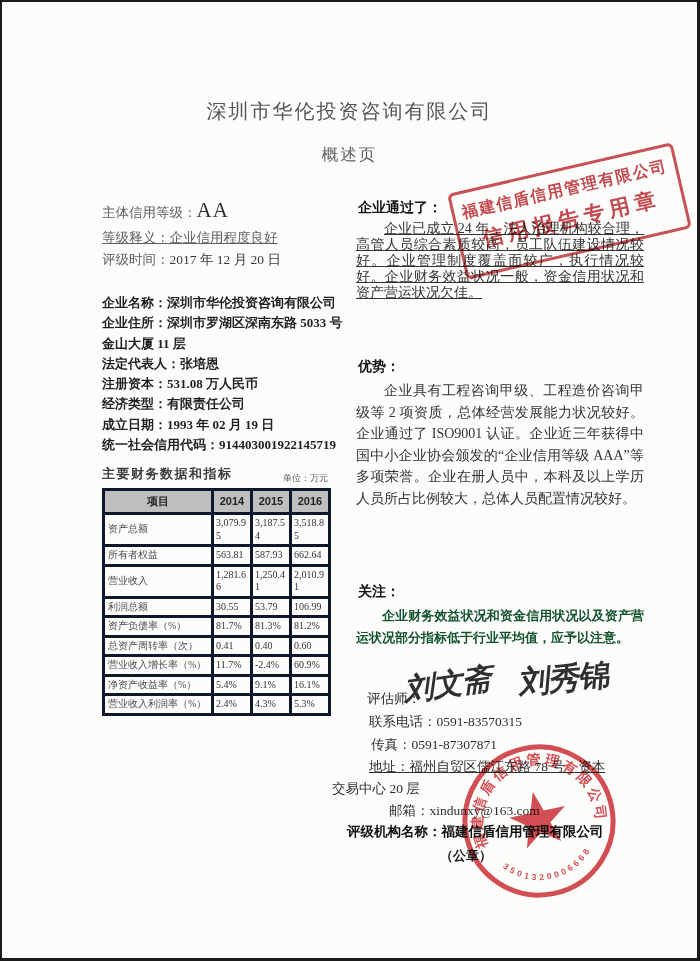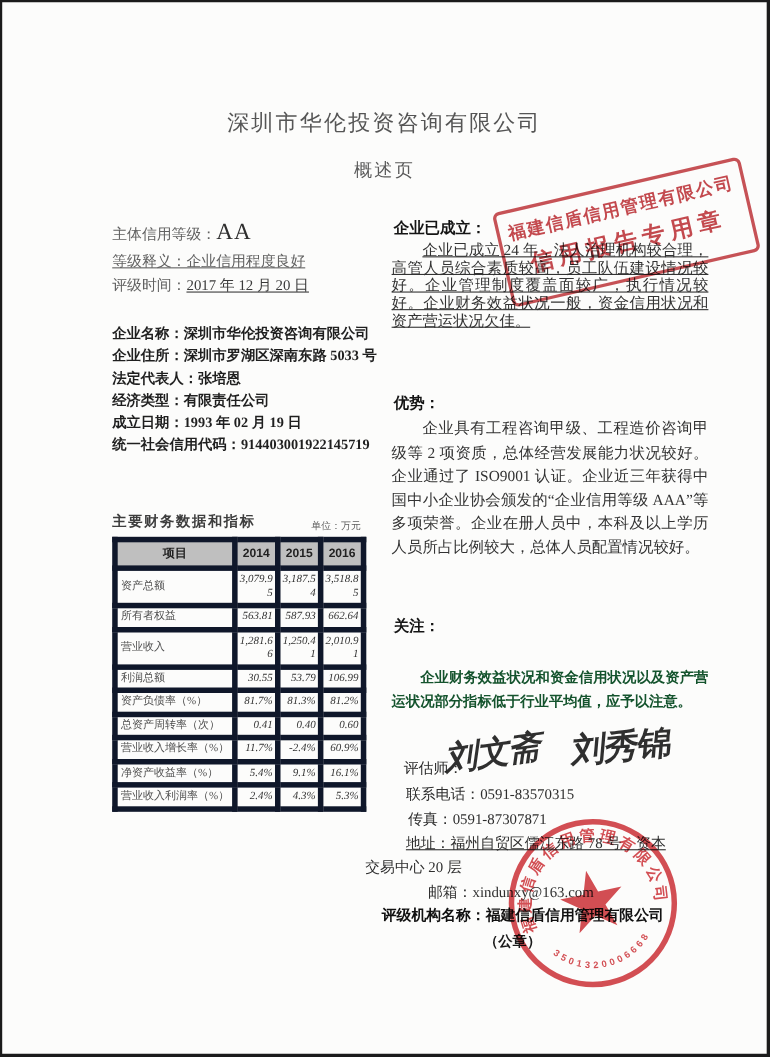--- a/index.html
+++ b/index.html
@@ -14,38 +14,38 @@
   }
   .abs{position:absolute;}
   
   .title{top:96px;left:0;width:100%;text-align:center;font-size:20px;letter-spacing:2px;color:#555;font-family:"Liberation Sans", sans-serif;}
   .subtitle{top:142px;left:0;width:100%;text-align:center;font-size:16.5px;letter-spacing:2px;color:#5a5a5a;font-family:"Liberation Sans", sans-serif;}
   
   .rt1{top:196px;left:100px;font-size:13.5px;color:#616161;}
   .rt1 .grade{font-size:21px;color:#2f2f2f;letter-spacing:1px;}
   .rt2{top:227px;left:100px;font-size:13.5px;color:#616161;text-decoration:underline;}
   .rt3{top:249px;left:100px;font-size:13.5px;color:#616161;}
-  .rt3 .val{color:#3a3a3a;text-decoration:underline;}
+  .rt3 .val{color:#3a3a3a;}
   
   .cinfo{top:291px;left:100px;width:252px;font-size:13px;font-weight:bold;color:#1f1f1f;line-height:20.3px;}
   
   .tcaption{top:463px;left:100px;font-size:13px;font-weight:600;letter-spacing:1.5px;color:#3d3d3d;}
   .tunit{top:470px;left:281px;font-size:9px;color:#5c5c5c;}
   table.fin{top:486px;left:100px;position:absolute;border-collapse:collapse;table-layout:fixed;width:226px;background:transparent;}
-  table.fin th, table.fin td{border:5px solid #0f172a;padding:2px 2px;line-height:12.5px;}
+  table.fin th, table.fin td{border:3px solid #0f172a;padding:2px 2px;line-height:12.5px;}
   table.fin th{background:#bfbfbf;font-size:11px;color:#222;height:17px;font-family:"Liberation Sans", sans-serif;}
   table.fin td.lbl{font-size:10px;color:#4d4d4d;text-align:left;padding-left:3px;}
-  table.fin td.num{font-size:10px;color:#333;text-align:right;word-break:break-all;font-style:italic;}
+  table.fin td.num{font-size:10px;color:#333;text-align:left;word-break:break-all;}
   
   .h-sec{font-size:14px;font-weight:bold;color:#141414;}
   .bt{top:197px;left:356px;}
   .bp{top:219px;left:354px;width:288px;font-size:14px;line-height:16px;color:#333;text-align:justify;text-indent:2em;text-decoration:underline;}
   .at{top:356px;left:356px;}
   .ap{top:378px;left:354px;width:288px;font-size:14px;line-height:21.6px;color:#333;text-align:justify;text-indent:2em;}
-  .kt{top:559px;left:356px;}
+  .kt{top:581px;left:356px;}
   .kp{top:603px;left:354px;width:288px;font-size:13px;line-height:21.6px;color:#14532d;text-align:justify;text-indent:2em;font-weight:bold;}
   .assessor{top:688px;left:365px;font-size:13.5px;color:#2b2b2b;}
   .sig{font-weight:bold;color:#1e1e1e;opacity:.92;font-family:"Liberation Sans", sans-serif;}
   .sig1{top:662px;left:404px;font-size:30px;transform:rotate(-8deg) skewX(-16deg);letter-spacing:-1px;}
   .sig2{top:656px;left:518px;font-size:31px;transform:rotate(-5deg) skewX(-10deg);letter-spacing:-1px;}
   .phone{top:711px;left:367px;font-size:13.5px;}
   .fax{top:734px;left:369px;font-size:13.5px;}
   .addr1{top:756px;left:367px;font-size:13.5px;text-decoration:underline;}
   .addr2{top:778px;left:330px;font-size:13.5px;}
   .email{top:800px;left:387px;font-size:13.5px;}
@@ -78,21 +78,23 @@
     <span>主体信用等级：</span><span class="grade">AA</span>
   </div>
   <div class="abs rt2">等级释义：企业信用程度良好</div>
   <div class="abs rt3">
     <span>评级时间：</span><span class="val">2017 年 12 月 20 日</span>
   </div>
 
   <div class="abs cinfo">
     <div>企业名称：深圳市华伦投资咨询有限公司</div>
     <div>企业住所：深圳市罗湖区深南东路 5033 号</div>
+    <div>金山大厦 11 层</div>
     <div>法定代表人：张培恩</div>
+    <div>注册资本：531.08 万人民币</div>
     <div>经济类型：有限责任公司</div>
     <div>成立日期：1993 年 02 月 19 日</div>
     <div>统一社会信用代码：914403001922145719</div>
   </div>
 
   <div class="abs tcaption">主要财务数据和指标</div>
   <div class="abs tunit">单位：万元</div>
   <table class="fin">
     <colgroup>
         <col style="width:109px">
@@ -159,21 +161,21 @@
       </tr>
       <tr>
         <td class="lbl">营业收入利润率（%）</td>
         <td class="num">2.4%</td>
         <td class="num">4.3%</td>
         <td class="num">5.3%</td>
       </tr>
     </tbody>
   </table>
 
-  <div class="abs h-sec bt">企业已成立：</div>
+  <div class="abs h-sec bt">企业通过了：</div>
   <div class="abs bp">企业已成立 24 年，法人治理机构较合理，高管人员综合素质较高，员工队伍建设情况较好。企业管理制度覆盖面较广，执行情况较好。企业财务效益状况一般，资金信用状况和资产营运状况欠佳。</div>
 
   <div class="abs h-sec at">优势：</div>
   <div class="abs ap">企业具有工程咨询甲级、工程造价咨询甲级等 2 项资质，总体经营发展能力状况较好。企业通过了 ISO9001 认证。企业近三年获得中国中小企业协会颁发的“企业信用等级 AAA”等多项荣誉。企业在册人员中，本科及以上学历人员所占比例较大，总体人员配置情况较好。</div>
 
   <div class="abs h-sec kt">关注：</div>
   <div class="abs kp">企业财务效益状况和资金信用状况以及资产营运状况部分指标低于行业平均值，应予以注意。</div>
 
   <div class="abs assessor">评估师：</div>
   <div class="abs sig sig1">刘文斋</div>

